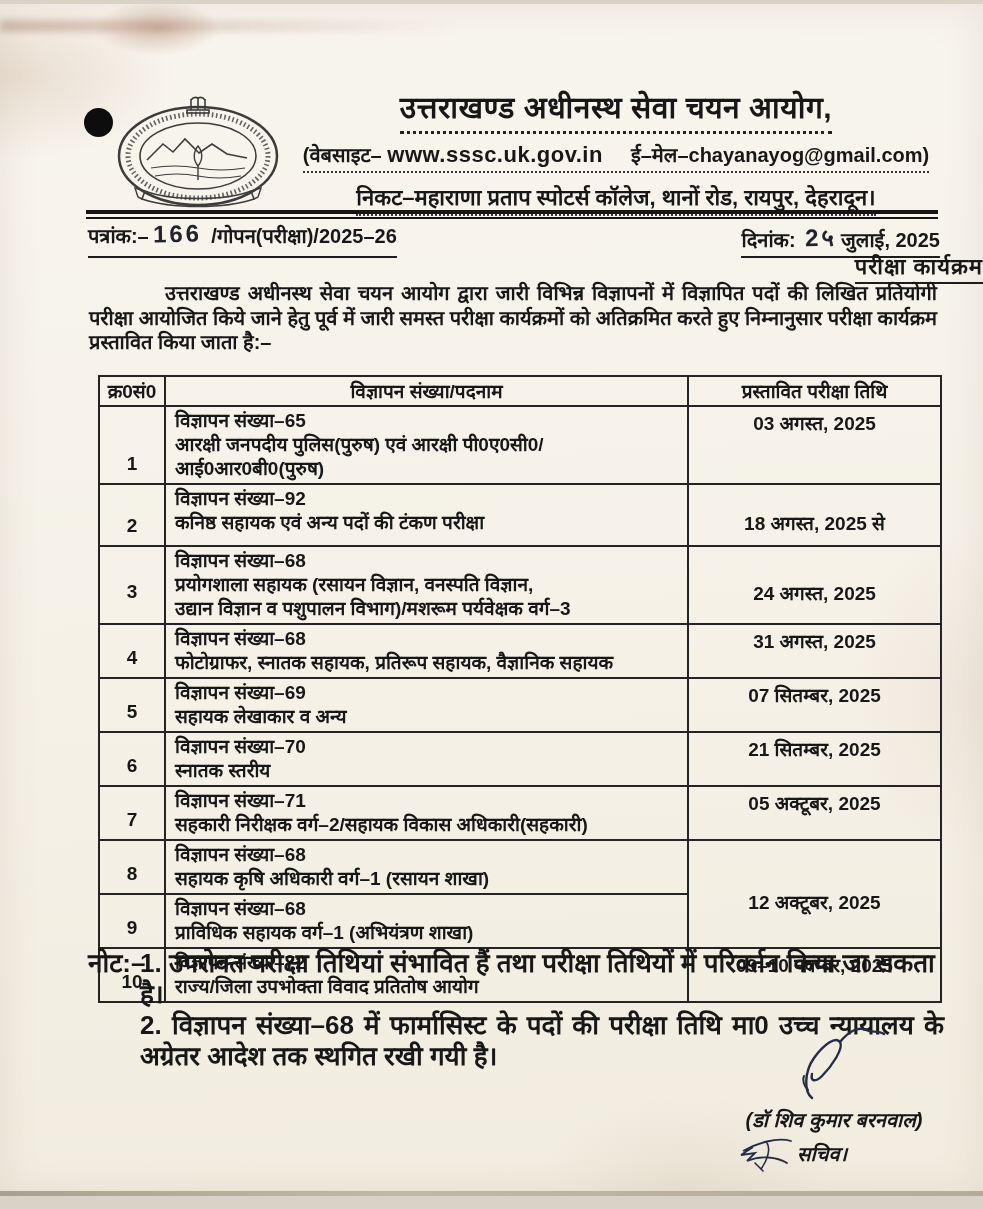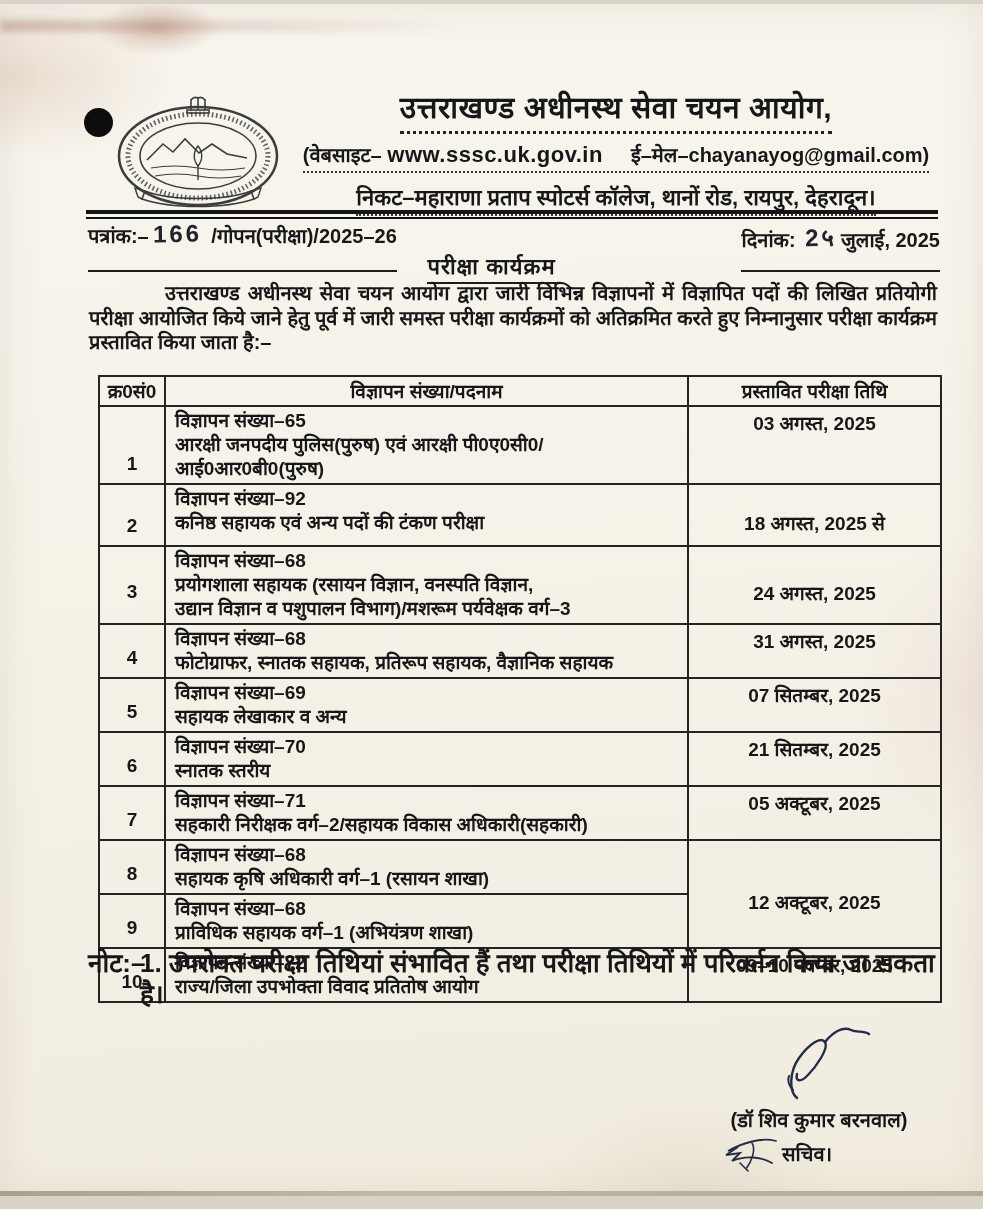--- a/index.html
+++ b/index.html
@@ -34,25 +34,25 @@
   .contact-line { display:inline-block; font-size:20px; font-weight:600; margin-top:7px;
     border-bottom:2px dotted #333; padding-bottom:3px; white-space:nowrap; }
   .contact-line .web { font-size:22px; font-weight:700; letter-spacing:.5px; }
   .contact-line .gap { display:inline-block; width:28px; }
 
   .rule-double { position:absolute; left:86px; top:206px; width:852px; height:9px;
     border-top:4px solid #141414; border-bottom:2px solid #141414; }
 
   .ref-row { position:absolute; left:88px; top:217px; width:852px;
     display:flex; justify-content:space-between; font-size:20px; font-weight:700; }
-  .ref-left, .ref-right { border-bottom:2px solid #1c1c1c; padding-bottom:16px; }
+  .ref-left, .ref-right { border-bottom:2px solid #1c1c1c; padding-bottom:2px; }
   .handwrit { display:inline-block; font-size:24px; font-weight:600;
     transform:rotate(-1deg) translateY(-1px); letter-spacing:3px; padding:0 4px; color:#20222c; }
 
-  .doc-title-wrap { position:absolute; left:0; top:246px; width:983px; text-align:center; }
+  .doc-title-wrap { position:absolute; left:0; top:246px; width:983px; text-align:right; }
   .doc-title { display:inline-block; font-size:22px; font-weight:700;
     border-bottom:2px solid #1c1c1c; padding-bottom:2px; letter-spacing:1px; }
 
   .intro { position:absolute; left:89px; top:277px; width:848px; font-size:20px;
     font-weight:600; line-height:24.5px; text-align:justify; text-indent:76px; }
 
   table.sched { position:absolute; left:98px; top:371px; width:842px;
     border-collapse:collapse; table-layout:fixed; }
   table.sched th, table.sched td { border:2px solid #242424; font-weight:600; }
   table.sched th { font-size:19px; font-weight:700; height:26px; padding:1px 2px; }
@@ -64,21 +64,21 @@
   td.date { text-align:center; vertical-align:top; padding-top:3px; font-size:19px; font-weight:700; }
   td.date.v-mid { vertical-align:middle; padding-top:16px; }
 
   .notes { position:absolute; left:88px; top:944px; width:856px; font-size:26px;
     font-weight:700; line-height:31px; }
   .notes .note-row { position:relative; padding-left:52px; }
   .notes .note-label { position:absolute; left:0; top:0; }
   .notes .note-item { text-align:justify; }
   .notes .note-item.first { text-align:left; }
 
-  .sig-block { position:absolute; left:714px; top:1022px; width:210px; text-align:center; }
+  .sig-block { position:absolute; left:729px; top:1022px; width:210px; text-align:center;font-style:italic; }
   .sig-scribble { display:block; margin:0 auto; }
   .sig-name { font-size:20px; font-weight:700; white-space:nowrap; margin-top:2px; }
   .sig-desig-row { display:flex; align-items:center; justify-content:flex-start; margin-top:0; padding-left:8px; }
   .sig-desig { font-size:20px; font-weight:700; margin-left:2px; }
   .ink { stroke:#252c47; fill:none; stroke-linecap:round; }
   .seal-stroke { stroke:#3c3c3c; fill:none; }
 </style>
 </head>
 <body>
 
@@ -231,20 +231,23 @@
           </td>
       <td class="date">09–10 नवम्बर, 2025</td>
     </tr>
   </tbody>
     </table>
 
   <div class="notes">
     <div class="note-row">
       <span class="note-label">नोट:–</span>
       <div class="note-item first">1. उपरोक्त परीक्षा तिथियां संभावित हैं तथा परीक्षा तिथियों में परिवर्तन किया जा सकता है।</div>
+    </div>
+    <div class="note-row">
+      <div class="note-item">2. विज्ञापन संख्या–68 में फार्मासिस्ट के पदों की परीक्षा तिथि मा0 उच्च न्यायालय के अग्रेतर आदेश तक स्थगित रखी गयी है।</div>
     </div>
   </div>
 
   <div class="sig-block">
     <svg class="sig-scribble" width="120" height="78" viewBox="0 0 120 78">
       <path class="ink" stroke-width="2.4" d="M38,72 C30,66 30,46 40,32 C50,18 62,10 66,16 C70,22 58,40 48,50 C42,56 36,56 38,48"></path>
       <path class="ink" stroke-width="2.4" d="M66,16 C74,6 84,0 92,4 C98,7 104,4 110,8"></path>
       <path class="ink" stroke-width="2" d="M34,64 C30,60 28,54 30,50"></path>
     </svg>
     <div class="sig-name">(डॉ शिव कुमार बरनवाल)</div>

